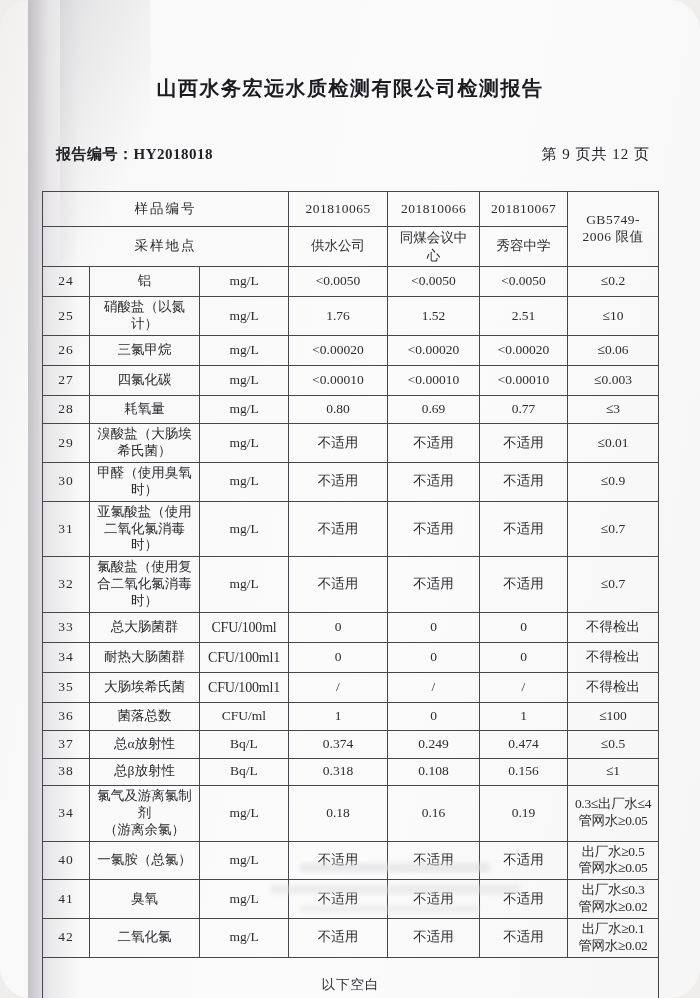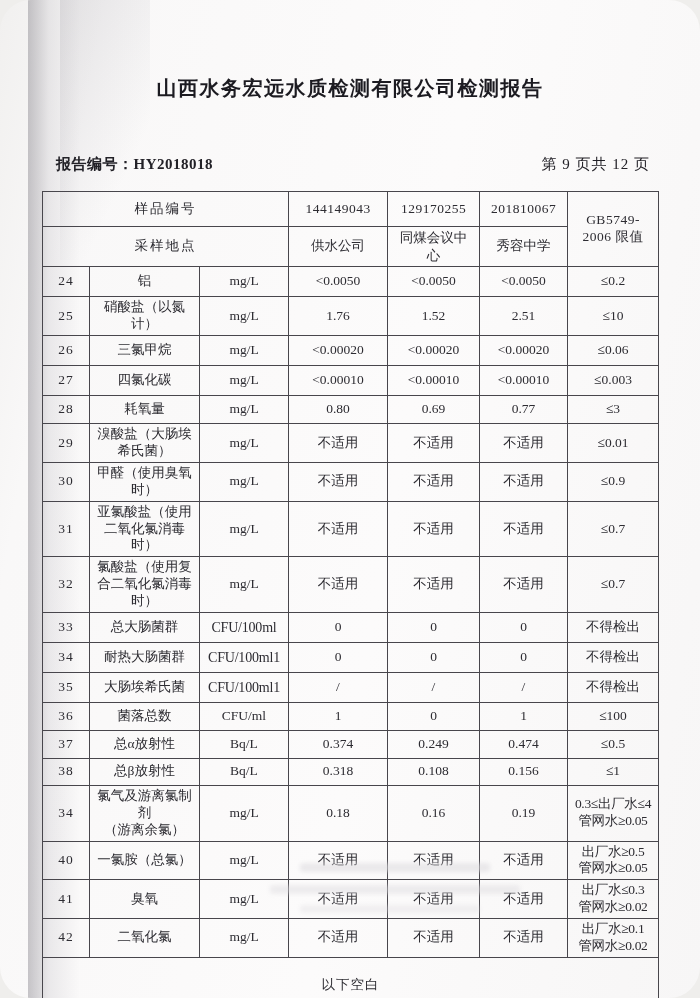--- a/index.html
+++ b/index.html
@@ -21,21 +21,21 @@
   .edge-shadow-top {
     position:absolute; left:60px; top:0; width:90px; height:260px;
     background:linear-gradient(115deg, rgba(150,147,156,0.22), rgba(255,255,255,0) 70%);
   }
   .doc-title {
     position:absolute; top:75px; left:0; width:100%;
     text-align:center; font-size:20px; font-weight:bold;
     letter-spacing:1.5px; color:#1c1b21;
   }
   .meta-row {
-    position:absolute; top:112px; left:56px; right:50px;
+    position:absolute; top:102px; left:56px; right:50px;
     display:flex; justify-content:space-between; align-items:baseline;
     font-size:15px; color:#222127;
   }
   .report-no { font-weight:bold; letter-spacing:0.5px; }
   .page-indicator { letter-spacing:1px;margin-top:43px; }
 
   table.report {
     position:absolute; left:42px; top:152px; width:616px;
     border-collapse:collapse; table-layout:fixed;margin-top:39px;
   }
@@ -87,22 +87,22 @@
         <col style="width:110px">
         <col style="width:89px">
       <col style="width:99px">
         <col style="width:92px">
         <col style="width:88px">
         <col style="width:91px">
     </colgroup>
     <tbody>
       <tr style="height:35px">
         <td colspan="3" class="hdr">样品编号</td>
-        <td class="hdr-id">144149043</td>
-        <td class="hdr-id">129170255</td>
+        <td class="hdr-id">201810065</td>
+        <td class="hdr-id">201810066</td>
         <td class="hdr-id">201810067</td>
         <td rowspan="2" class="hdr-limit">GB5749-
 2006 限值</td>
       </tr>
       <tr style="height:35px">
         <td colspan="3" class="hdr">采样地点</td>
         <td>供水公司</td>
         <td><span class="wrap-narrow">同煤会议中心</span></td>
         <td>秀容中学</td>
       </tr>

